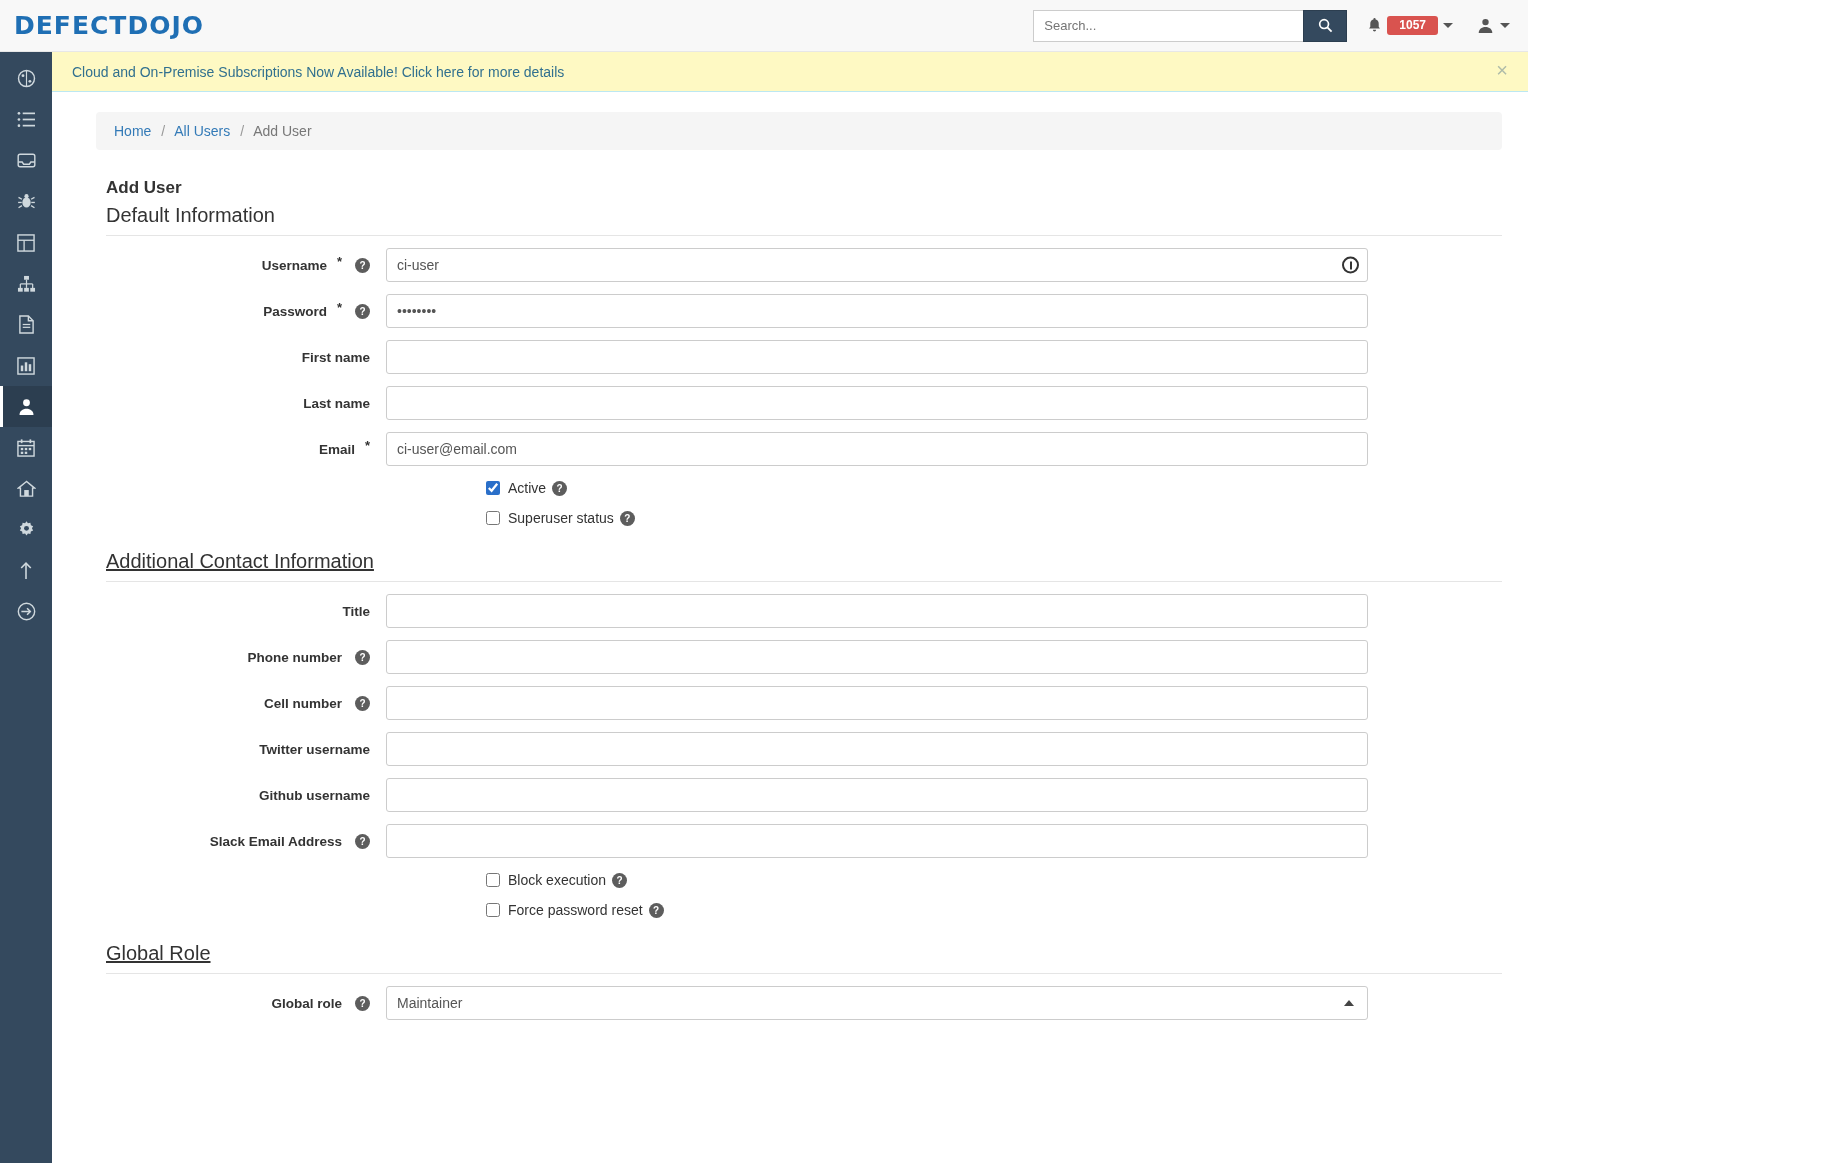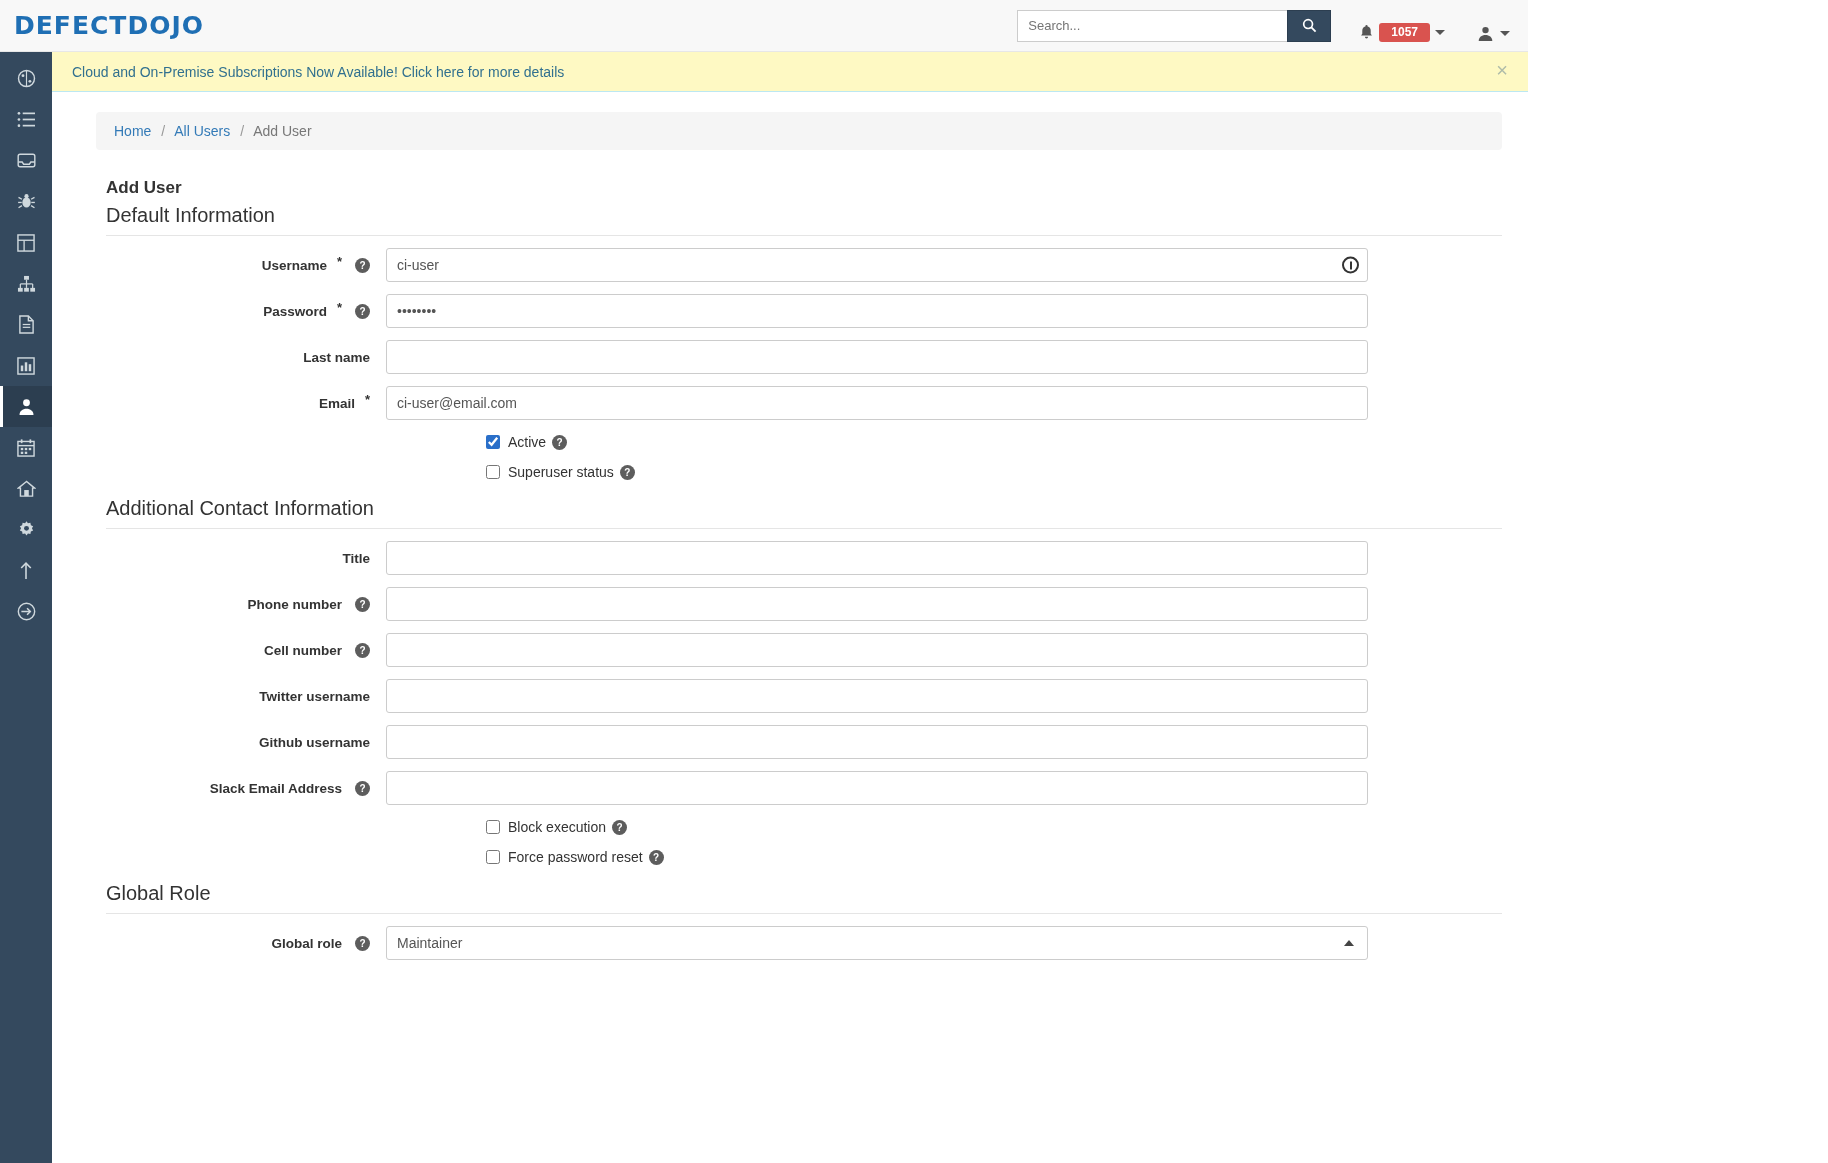--- a/index.html
+++ b/index.html
@@ -36,22 +36,22 @@
     letter-spacing: 1px;
     display: flex;
     align-items: center;
   }
   .brand .b1 { color: #1f6fb4; }
   .brand .b4 { color: #1f6fb4; }
 
   .top-right {
     margin-left: auto;
     display: flex;
-    align-items: flex-end;
-    gap: 28px;
+    align-items: center;
+    gap: 20px;
   }
   .searchbox {
     display: flex;
     height: 32px;
   }
   .searchbox input {
     width: 270px;
     height: 32px;
     border: 1px solid #ccc;
     border-right: none;
@@ -185,21 +185,21 @@
     margin: 28px 0 0 10px;
   }
   h2.section {
     font-size: 20px;
     font-weight: normal;
     color: #333;
     margin: 6px 0 0 10px;
     padding-bottom: 8px;
     border-bottom: 1px solid #e5e5e5;
   }
-  h2.section.spaced { margin-top: 17px; }
+  h2.section.spaced { margin-top: 24px; text-decoration: underline; }
 
   .form-row {
     display: flex;
     align-items: center;
     margin-top: 12px;
   }
   .form-label {
     width: 290px;
     text-align: right;
     font-weight: bold;
@@ -506,20 +506,26 @@
 
       <div class="form-row">
         <div class="form-label">
           <span>Password</span>
             <span class="req">*</span>
           <span class="help-icon">?</span>
         </div>
         <input class="form-control" type="text" value="••••••••" style="">
       </div>
 
+      <div class="form-row">
+        <div class="form-label">
+          <span>First name</span>
+        </div>
+        <input class="form-control" type="text" value="" style="">
+      </div>
 
       <div class="form-row">
         <div class="form-label">
           <span>Last name</span>
         </div>
         <input class="form-control" type="text" value="" style="">
       </div>
 
       <div class="form-row">
         <div class="form-label">

